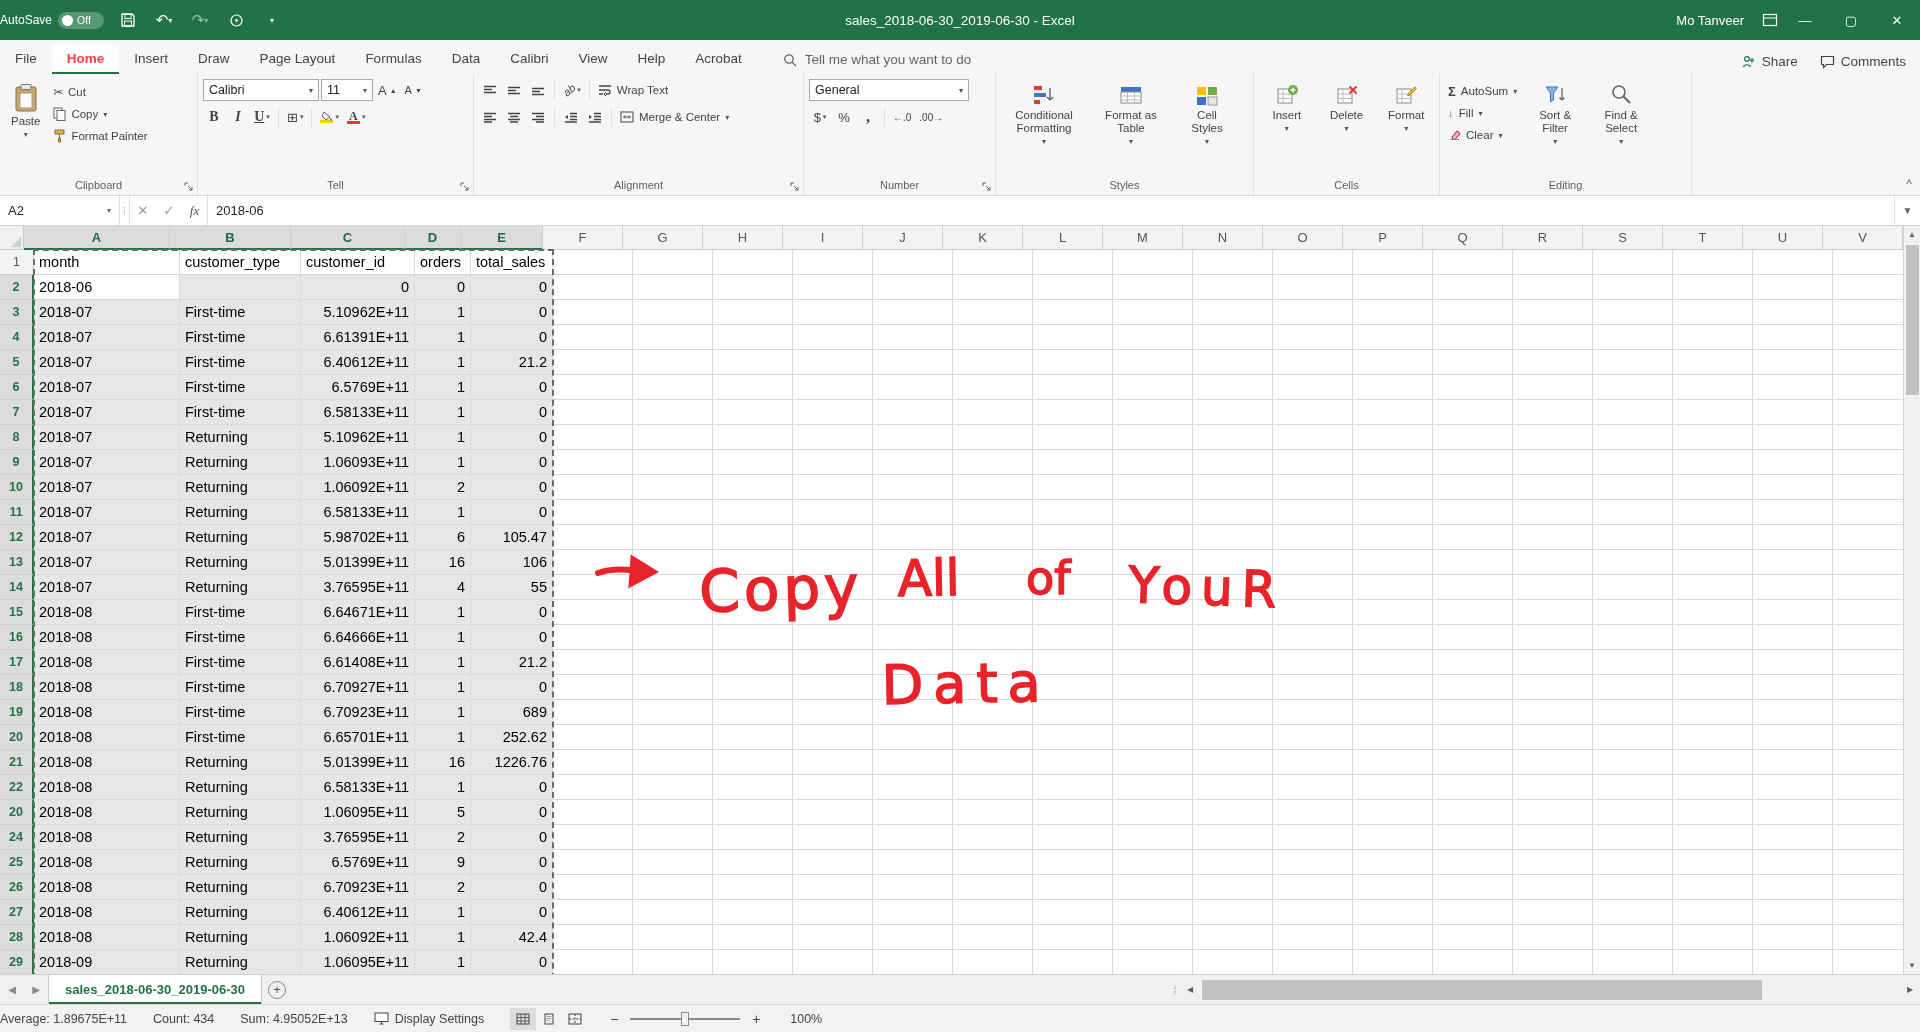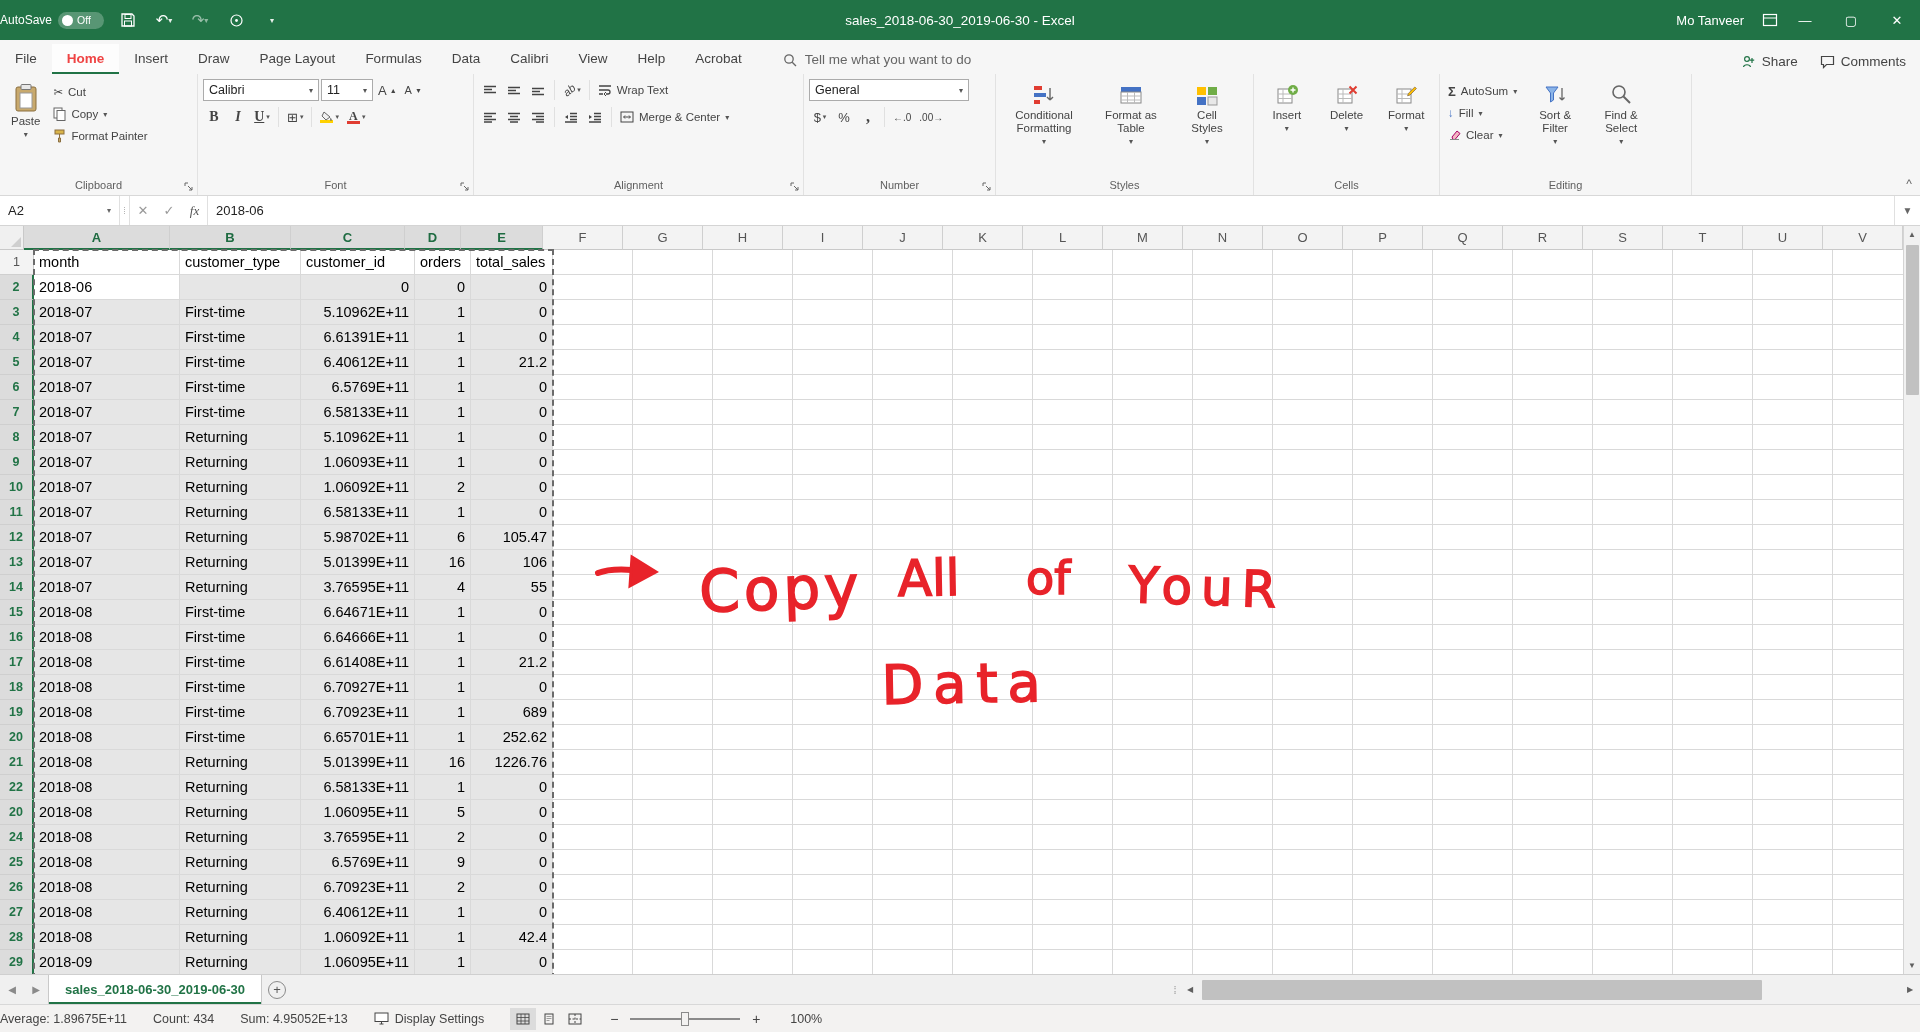--- a/index.html
+++ b/index.html
@@ -303,21 +303,21 @@
         <div class="tbtn">
           <span style="display:flex;flex-direction:column;align-items:center">
               <b style="font-size:12px;line-height:11px">A</b>
               <span class="redbar"></span>
             </span>
           <span class="dd">▾</span>
         </div>
       </div>
     </div>
     <div style="flex:1"></div>
-    <div class="rlabel">Font</div>
+    <div class="rlabel">Tell</div>
     <div class="launcher">
       <svg class="ic" width="9" height="9" viewBox="0 0 9 9">
           <path d="M1 1h3M1 1v3M8 8L4 4M8 8H5M8 8V5" stroke="#666" fill="none"></path>
         </svg>
     </div>
   </div>
 
   <div class="rgroup" style="width:330px">
     <div class="rrows">
       <div class="rrow">

